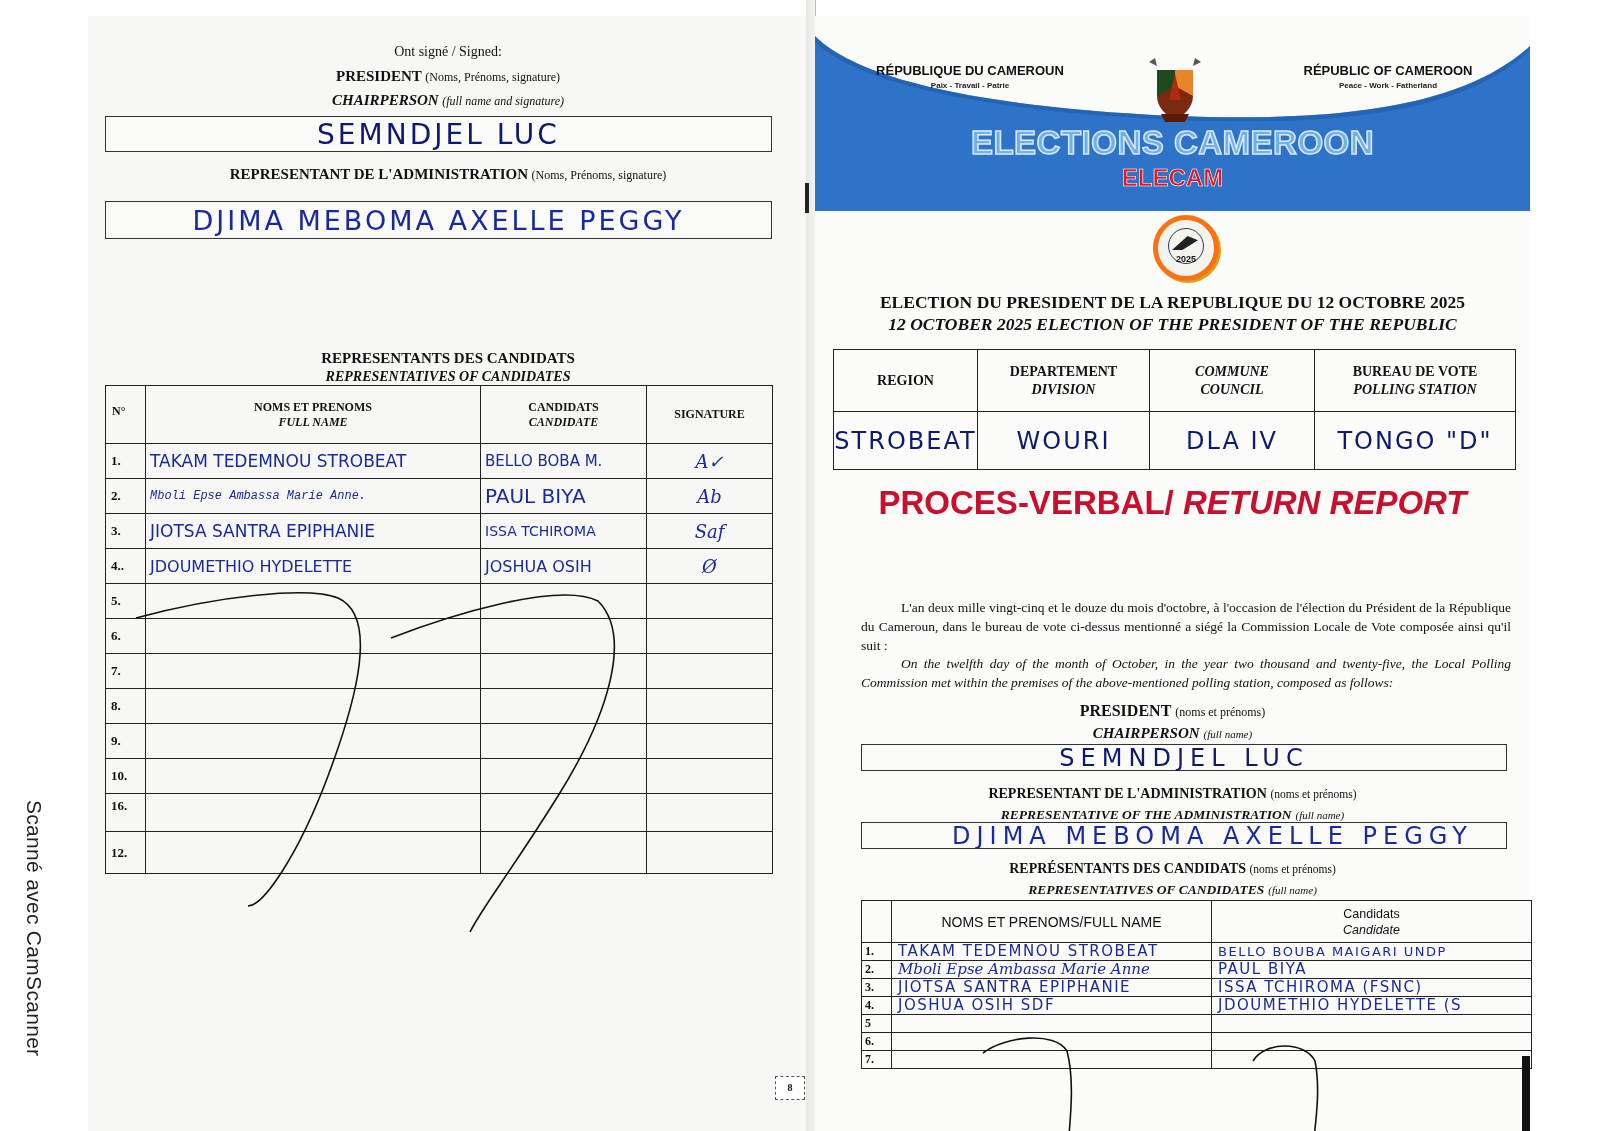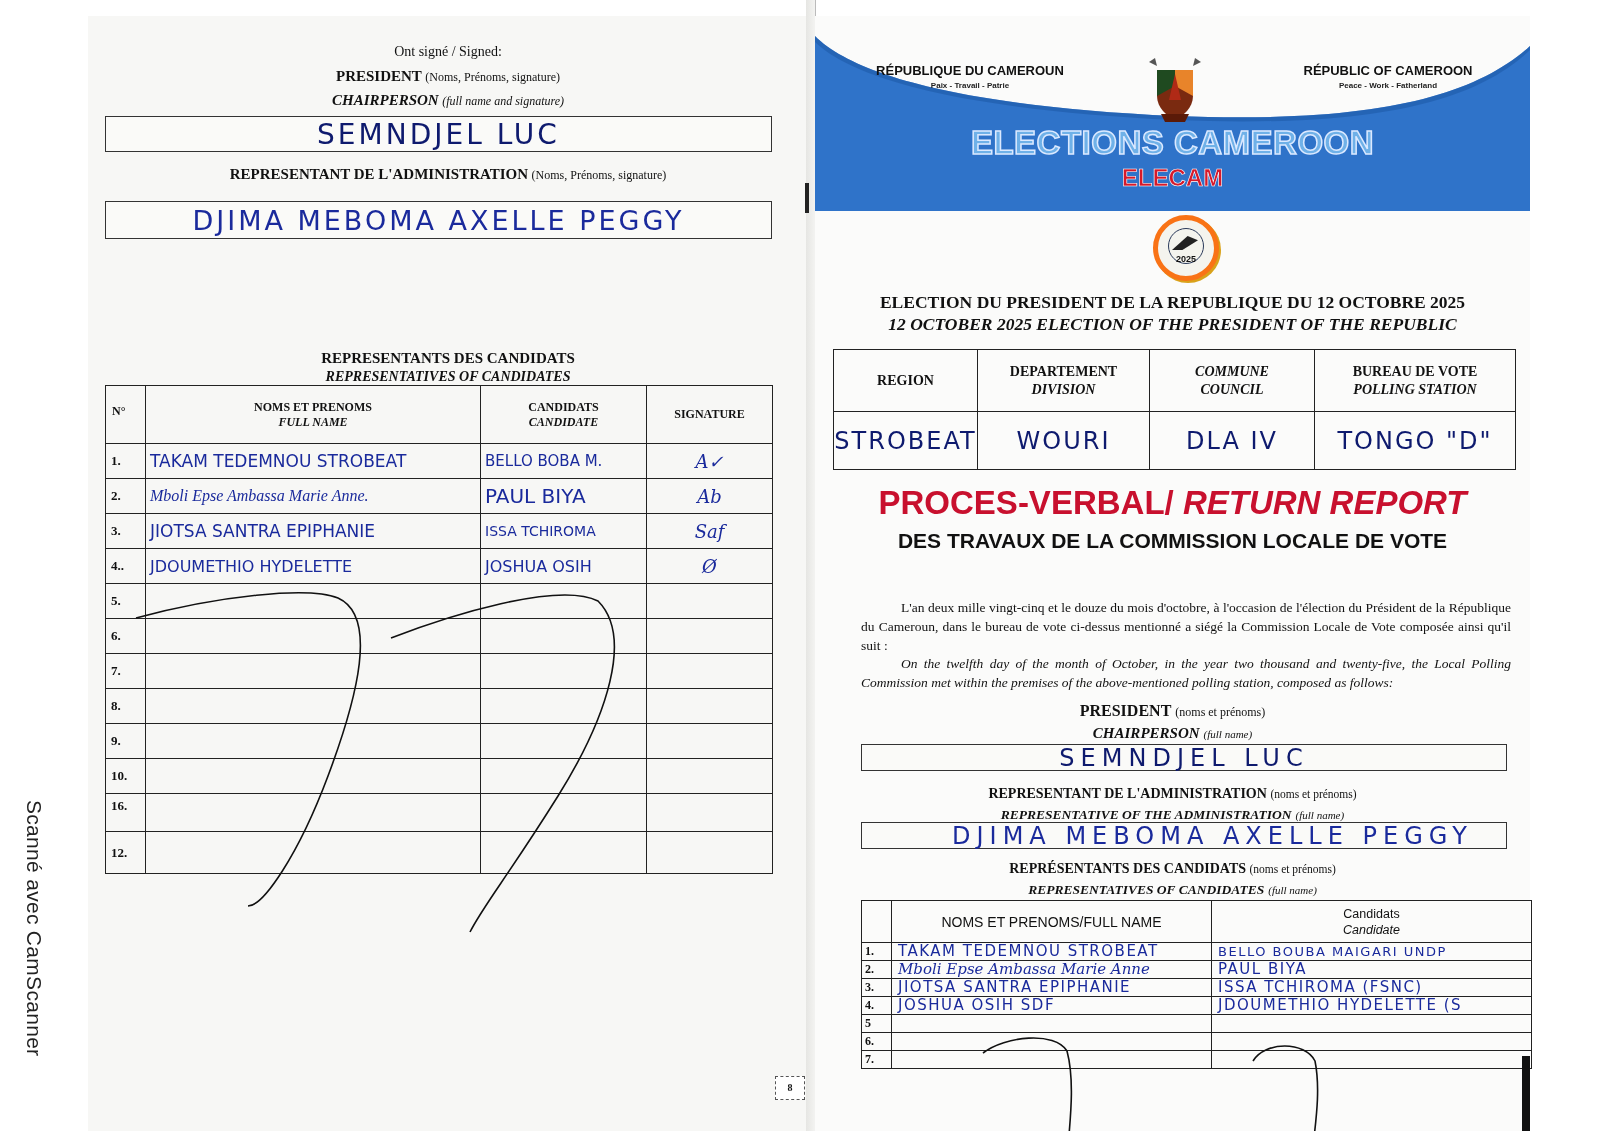--- a/index.html
+++ b/index.html
@@ -134,21 +134,21 @@
       <th>SIGNATURE</th>
     </tr>
     <tr style="height:35px">
           <td class="num">1.</td>
           <td class="hw">TAKAM TEDEMNOU STROBEAT</td>
           <td class="hw" style="font-size:15px">BELLO BOBA M.</td>
           <td class="sig">A✓</td>
         </tr>
     <tr style="height:35px">
           <td class="num">2.</td>
-          <td class="hw" style="font-family:Liberation Serif, serif;font-style:italic;font-size:16px;letter-spacing:0">Mboli Epse Ambassa Marie Anne.</td>
+          <td class="hw" style="font-family:Liberation Mono, monospace;font-style:italic;font-size:12px;letter-spacing:0">Mboli Epse Ambassa Marie Anne.</td>
           <td class="hw" style="font-size:20px">PAUL BIYA</td>
           <td class="sig">Ab</td>
         </tr>
     <tr style="height:35px">
           <td class="num">3.</td>
           <td class="hw">JIOTSA SANTRA EPIPHANIE</td>
           <td class="hw" style="font-size:14px">ISSA TCHIROMA</td>
           <td class="sig">Saf</td>
         </tr>
     <tr style="height:35px">
@@ -283,21 +283,20 @@
       <td>WOURI</td>
       <td>DLA IV</td>
       <td>TONGO "D"</td>
     </tr>
   </tbody>
     </table>
 
   <div class="pv-title">
     <span>PROCES-VERBAL/</span><i> RETURN REPORT</i>
   </div>
-  <div class="pv-sub1">DES TRAVAUX DE LA COMMISSION LOCALE DE VOTE</div>
 
   <div class="para" style="top:638px; font-style:italic;">
     <span class="indent"></span><span>On the twelfth day of the month of October, in the year two thousand and twenty-five, the Local Polling Commission met within the premises of the above-mentioned polling station, composed as follows:</span>
   </div>
   <div class="para" style="top:582px;">
     <span class="indent"></span><span>L'an deux mille vingt-cinq et le douze du mois d'octobre, à l'occasion de l'élection du Président de la République du Cameroun, dans le bureau de vote ci-dessus mentionné a siégé la Commission Locale de Vote composée ainsi qu'il suit :</span>
   </div>
 
   <div class="r-center" style="top:686px; font-size:16px;">
     <b>PRESIDENT</b>

